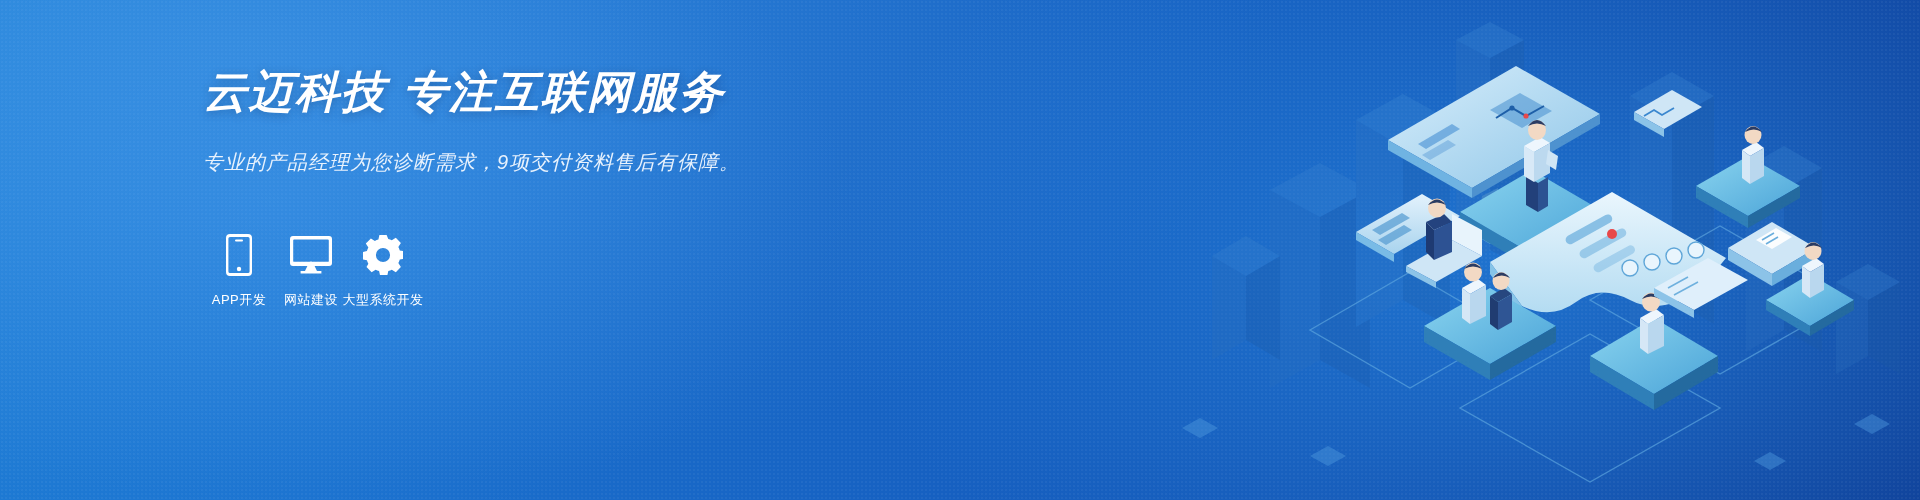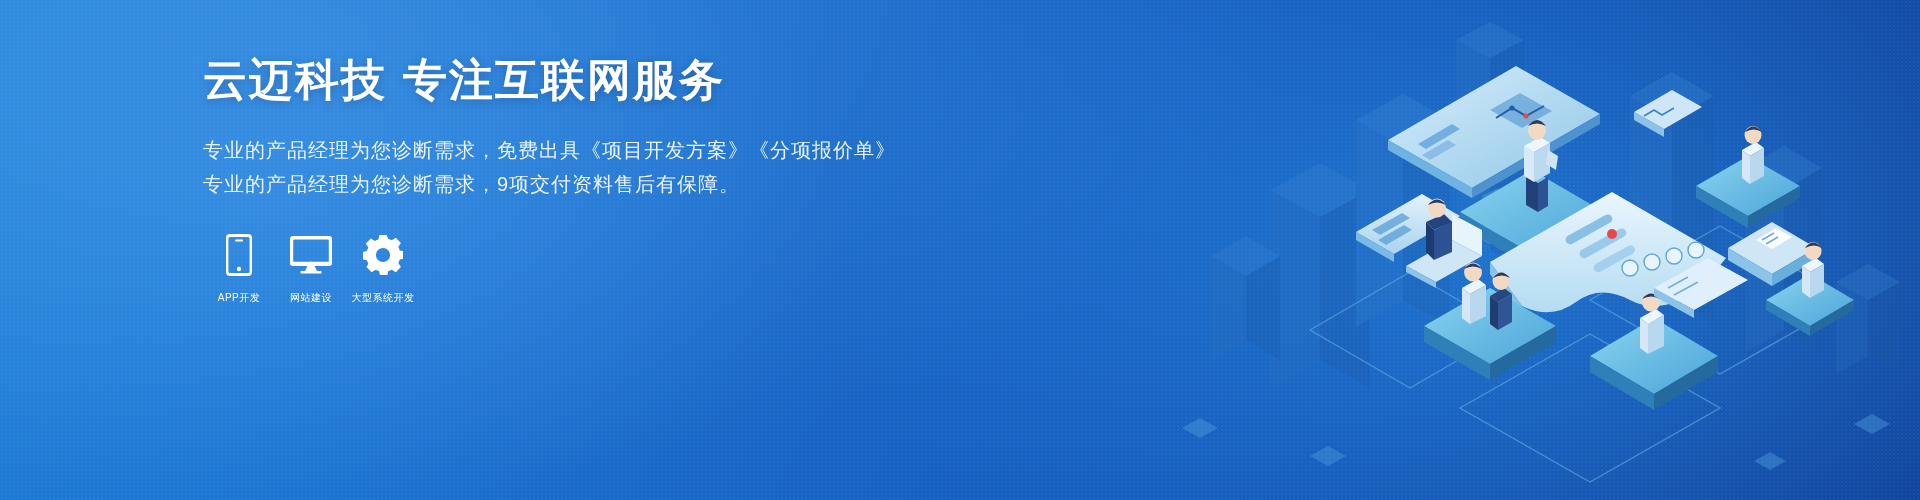--- a/index.html
+++ b/index.html
@@ -33,22 +33,23 @@
     content:"";
     position:absolute; left:-200px; top:-260px;
     width:1500px; height:760px;
     background:radial-gradient(ellipse at 30% 40%, rgba(120,190,255,.22), rgba(120,190,255,0) 70%);
     pointer-events:none;
   }
 
   
   .copy {
     position:absolute;
-    left:203px; top:52px;
+    left:203px; top:64px;
     z-index:6;
+    font-style:italic;
   }
   .headline {
     font-size:44px;
     font-weight:bold;
     color:#ffffff;
     letter-spacing:2px;
     line-height:1.25;
     white-space:nowrap;
     text-shadow:0 2px 10px rgba(0,20,60,.25);
   }
@@ -77,21 +78,21 @@
     display:flex; flex-direction:column; align-items:center;
     cursor:pointer;
   }
   .svc-ico {
     height:46px;
     display:flex; align-items:center; justify-content:center;
   }
   .svc-ico svg { display:block; fill:#ffffff; }
   .svc-label {
     margin-top:13px;
-    font-size:10px;
+    font-size:13px;
     color:#ffffff;
     letter-spacing:.5px;
     white-space:nowrap;
     text-align:center;
   }
 
   
   .art {
     position:absolute;
     right:0; top:0;
@@ -336,21 +337,20 @@
         </g>
       </g>
     </svg>
   </div>
 
   <div class="copy">
     <h1 class="headline">
       <span>云迈科技</span><span class="gap"></span><span>专注互联网服务</span>
     </h1>
     <div class="sub">
-      <span class="line">专业的产品经理为您诊断需求，免费出具《项目开发方案》《分项报价单》</span>
       <span class="line">专业的产品经理为您诊断需求，9项交付资料售后有保障。</span>
     </div>
   </div>
 
   <div class="services">
 
     <div class="svc">
       <span class="svc-ico">
         <svg width="26" height="42" viewBox="0 0 26 42" xmlns="http://www.w3.org/2000/svg">
           <path d="M4 0h18a4 4 0 0 1 4 4v34a4 4 0 0 1-4 4H4a4 4 0 0 1-4-4V4a4 4 0 0 1 4-4zm0 3a1.6 1.6 0 0 0-1.6 1.6v32.8A1.6 1.6 0 0 0 4 39h18a1.6 1.6 0 0 0 1.6-1.6V4.6A1.6 1.6 0 0 0 22 3H4z"></path>

